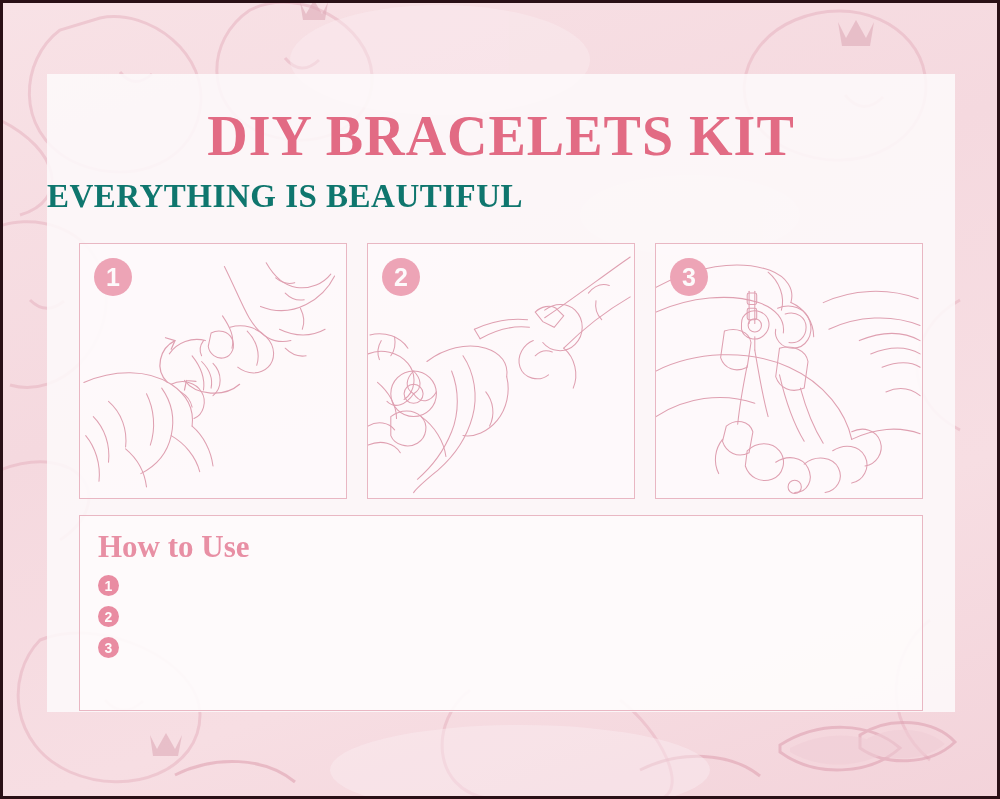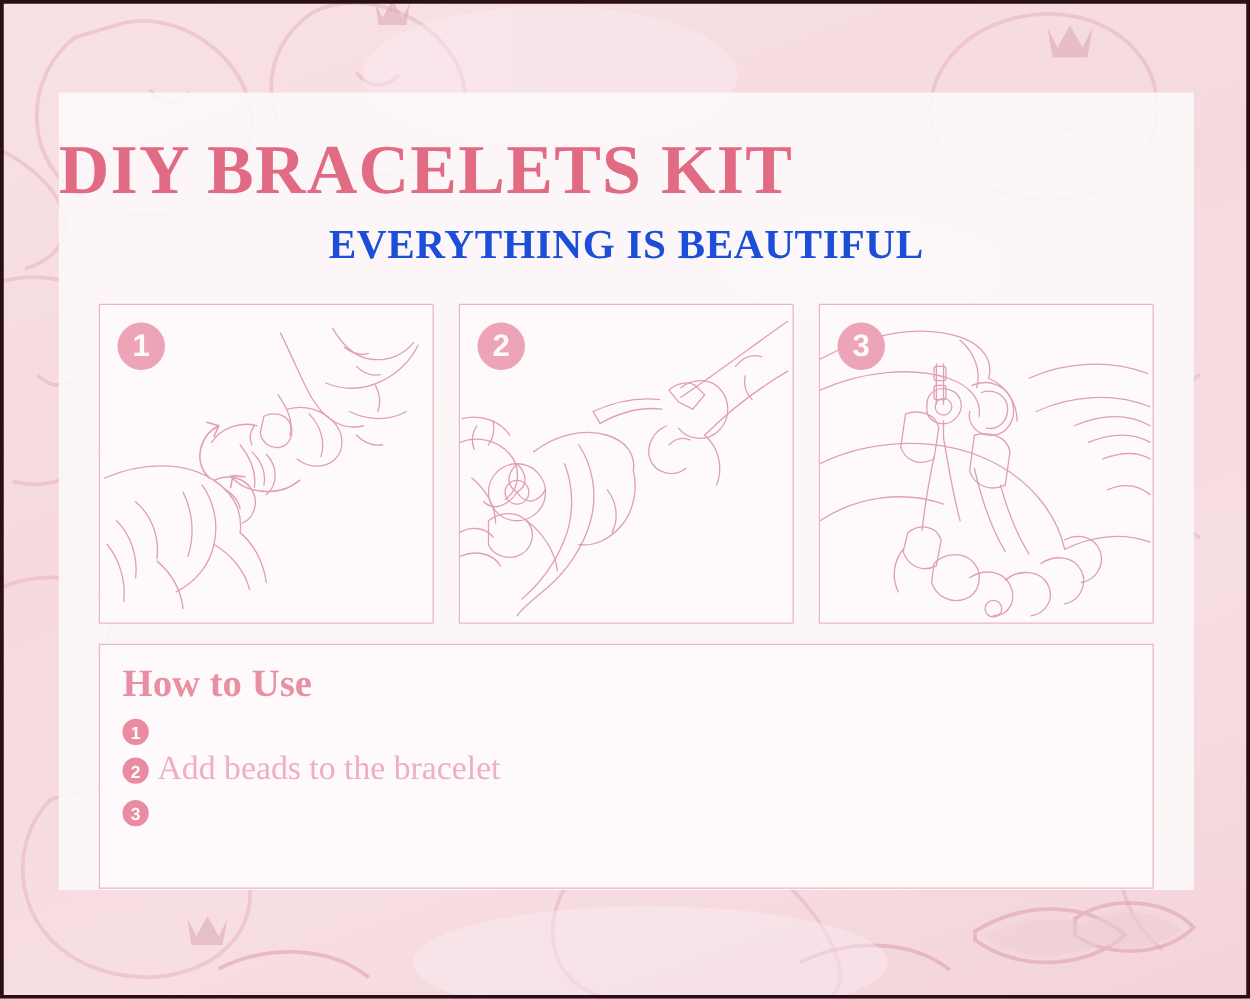--- a/index.html
+++ b/index.html
@@ -40,32 +40,31 @@
     left: 47px;
     top: 74px;
     width: 908px;
     height: 638px;
     background: rgba(253, 249, 250, 0.88);
     z-index: 10;
   }
 
   
   .title {
-    text-align: left;
+    text-align: center;
     font-weight: bold;
     color: #e26b84;
     font-size: 56px;
     letter-spacing: 1px;
     line-height: 1;
     margin-top: 34px;
     font-family: "Liberation Serif", serif;
   }
   .subtitle {
-    text-align: center;
-    color: #1d4ed8;
+    color: #0f766e;
     font-size: 33px;
     letter-spacing: 0.5px;
     line-height: 1;
     margin-top: 16px;
     font-family: "Liberation Serif", serif;
   }
 
   
   #panels {
     display: flex;
@@ -350,21 +349,20 @@
   </div>
 
   <div id="howto">
     <div class="howto-title">How to Use</div>
     <ol class="steps">
       <li>
         <span class="dot">1</span>
       </li>
       <li>
         <span class="dot">2</span>
-        <span class="steptext">Add beads to the bracelet</span>
       </li>
       <li>
         <span class="dot">3</span>
       </li>
     </ol>
   </div>
 </div>
 
 <div id="frame"></div>
 

